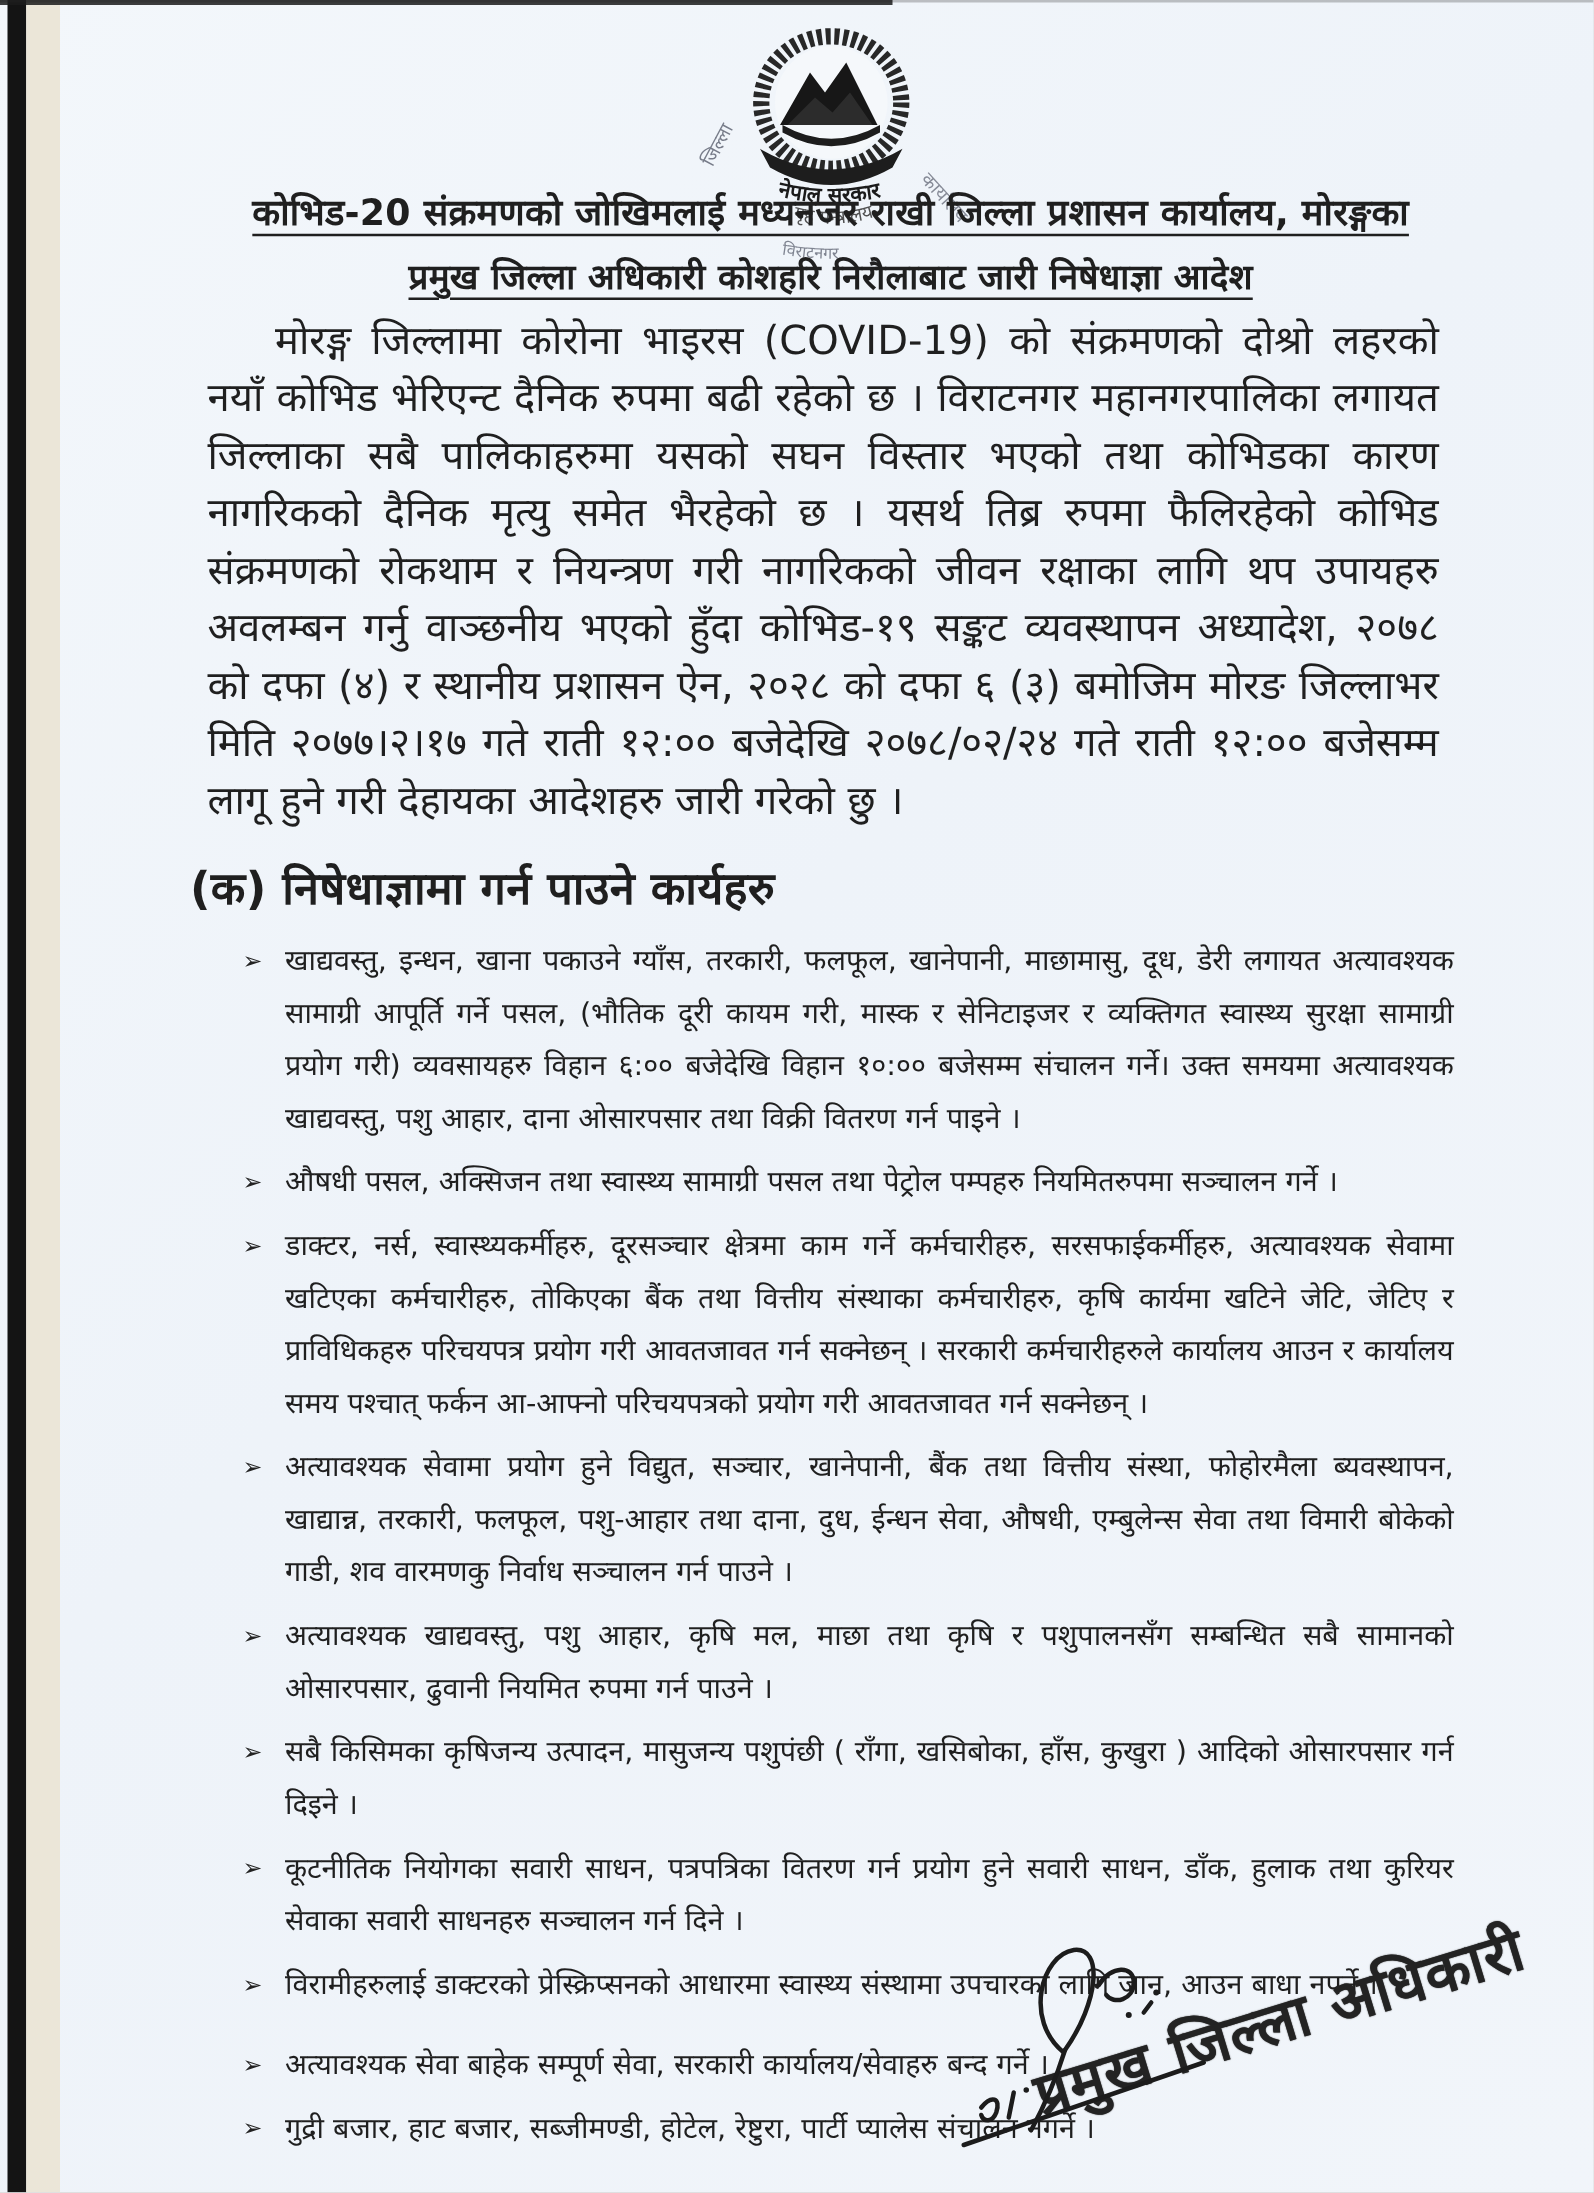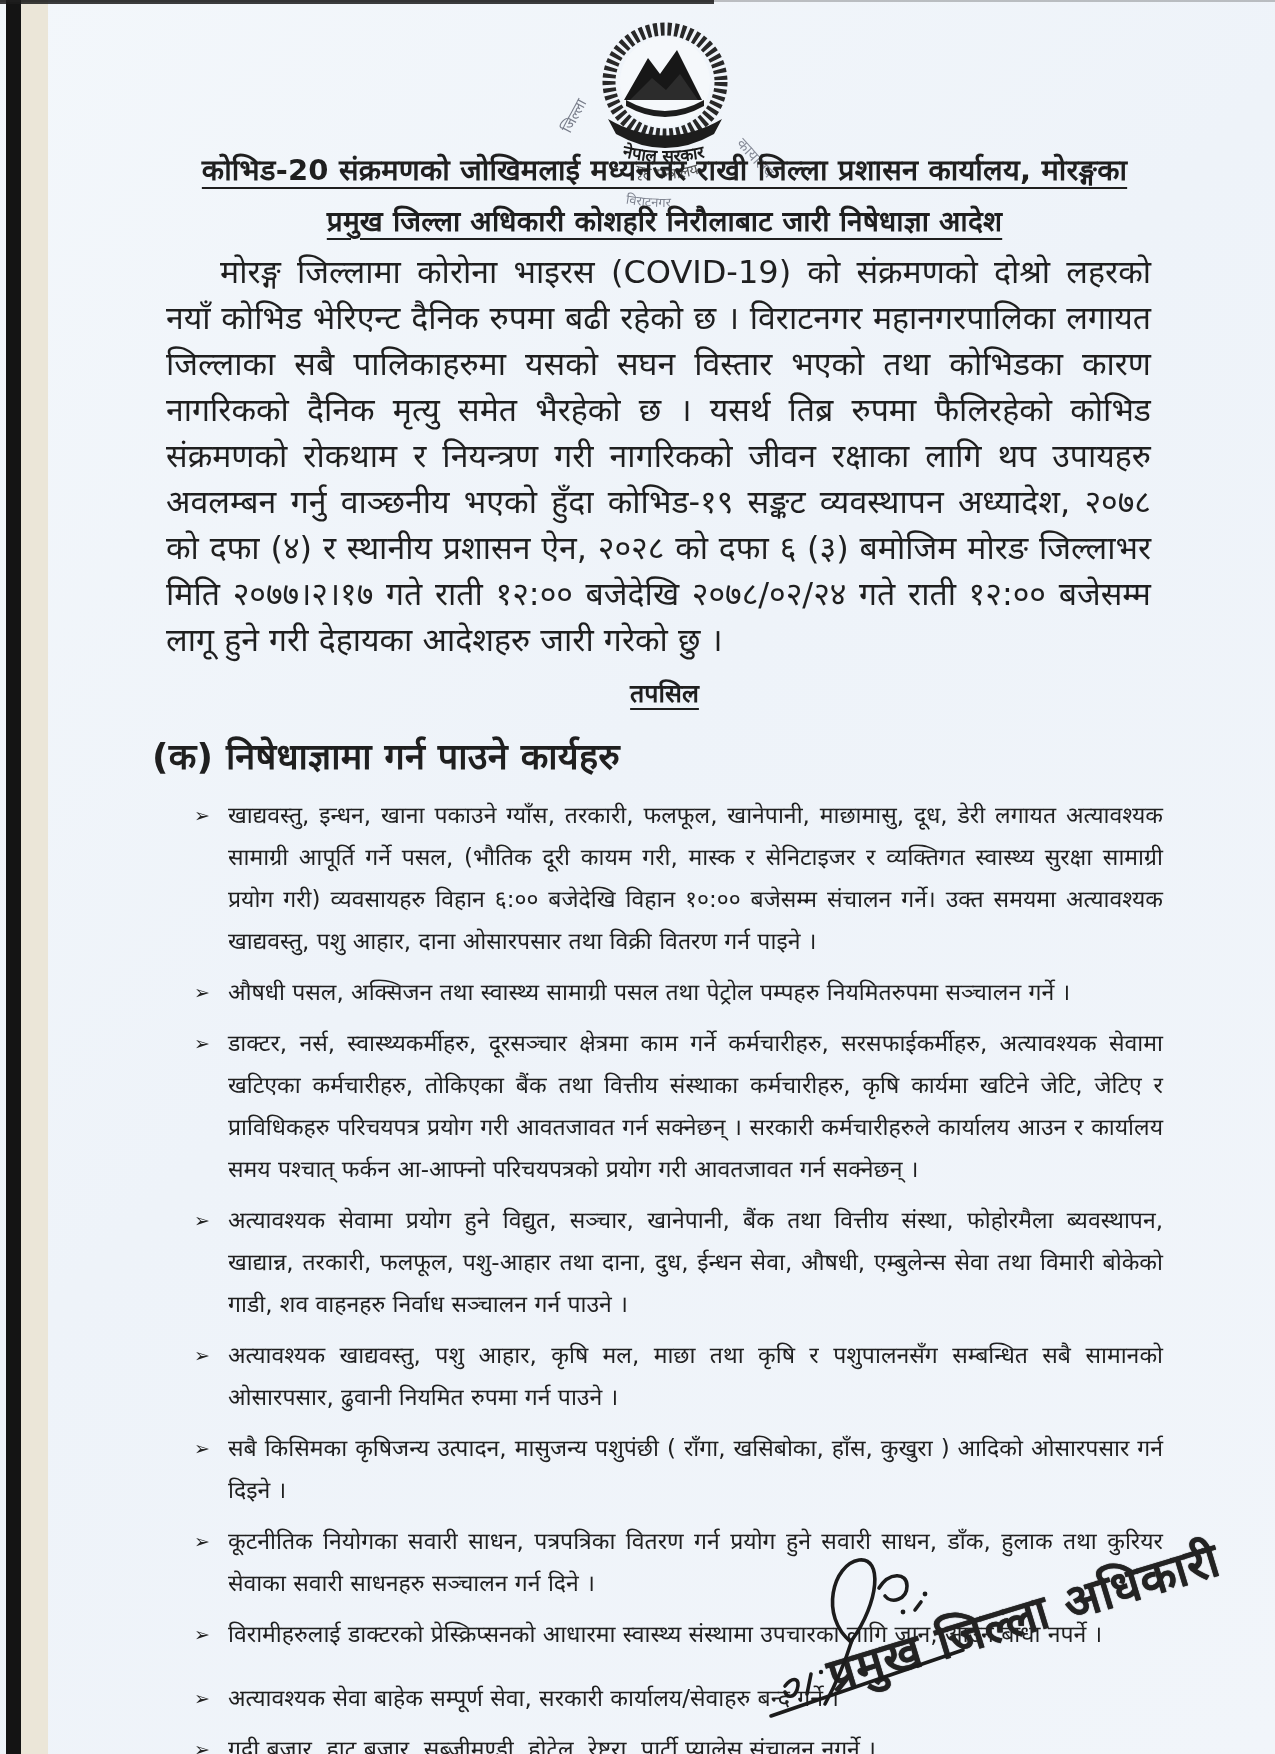--- a/index.html
+++ b/index.html
@@ -117,41 +117,40 @@
           <textPath href="#arcBottom" startOffset="8%">विराटनगर</textPath>
         </text>
       </svg>
     </div>
 
     <h1 class="title">कोभिड-20 संक्रमणको जोखिमलाई मध्यनजर राखी जिल्ला प्रशासन कार्यालय, मोरङ्गका</h1>
     <h1 class="title second">प्रमुख जिल्ला अधिकारी कोशहरि निरौलाबाट जारी निषेधाज्ञा आदेश</h1>
 
     <p class="intro">मोरङ्ग जिल्लामा कोरोना भाइरस (COVID-19) को संक्रमणको दोश्रो लहरको नयाँ कोभिड भेरिएन्ट दैनिक रुपमा बढी रहेको छ । विराटनगर महानगरपालिका लगायत जिल्लाका सबै पालिकाहरुमा यसको सघन विस्तार भएको तथा कोभिडका कारण नागरिकको दैनिक मृत्यु समेत भैरहेको छ । यसर्थ तिब्र रुपमा फैलिरहेको कोभिड संक्रमणको रोकथाम र नियन्त्रण गरी नागरिकको जीवन रक्षाका लागि थप उपायहरु अवलम्बन गर्नु वाञ्छनीय भएको हुँदा कोभिड-१९ सङ्कट व्यवस्थापन अध्यादेश, २०७८ को दफा (४) र स्थानीय प्रशासन ऐन, २०२८ को दफा ६ (३) बमोजिम मोरङ जिल्लाभर मिति २०७७।२।१७ गते राती १२:०० बजेदेखि २०७८/०२/२४ गते राती १२:०० बजेसम्म लागू हुने गरी देहायका आदेशहरु जारी गरेको छु ।</p>
 
-    <div class="tapasil">तपसिल</div>
 
     <section id="sections-host">
   <div class="section">
     <h2 class="sec-heading">(क) निषेधाज्ञामा गर्न पाउने कार्यहरु</h2>
     <ul class="sec-list">
             <li class="order-item">
               <span class="marker">➢</span>
               <span class="item-text">खाद्यवस्तु, इन्धन, खाना पकाउने ग्याँस, तरकारी, फलफूल, खानेपानी, माछामासु, दूध, डेरी लगायत अत्यावश्यक सामाग्री आपूर्ति गर्ने पसल, (भौतिक दूरी कायम गरी, मास्क र सेनिटाइजर र व्यक्तिगत स्वास्थ्य सुरक्षा सामाग्री प्रयोग गरी) व्यवसायहरु विहान ६:०० बजेदेखि विहान १०:०० बजेसम्म संचालन गर्ने। उक्त समयमा अत्यावश्यक खाद्यवस्तु, पशु आहार, दाना ओसारपसार तथा विक्री वितरण गर्न पाइने ।</span>
             </li>
             <li class="order-item">
               <span class="marker">➢</span>
               <span class="item-text">औषधी पसल, अक्सिजन तथा स्वास्थ्य सामाग्री पसल तथा पेट्रोल पम्पहरु नियमितरुपमा सञ्चालन गर्ने ।</span>
             </li>
             <li class="order-item">
               <span class="marker">➢</span>
               <span class="item-text">डाक्टर, नर्स, स्वास्थ्यकर्मीहरु, दूरसञ्चार क्षेत्रमा काम गर्ने कर्मचारीहरु, सरसफाईकर्मीहरु, अत्यावश्यक सेवामा खटिएका कर्मचारीहरु, तोकिएका बैंक तथा वित्तीय संस्थाका कर्मचारीहरु, कृषि कार्यमा खटिने जेटि, जेटिए र प्राविधिकहरु परिचयपत्र प्रयोग गरी आवतजावत गर्न सक्नेछन् । सरकारी कर्मचारीहरुले कार्यालय आउन र कार्यालय समय पश्चात् फर्कन आ-आफ्नो परिचयपत्रको प्रयोग गरी आवतजावत गर्न सक्नेछन् ।</span>
             </li>
             <li class="order-item">
               <span class="marker">➢</span>
-              <span class="item-text">अत्यावश्यक सेवामा प्रयोग हुने विद्युत, सञ्चार, खानेपानी, बैंक तथा वित्तीय संस्था, फोहोरमैला ब्यवस्थापन, खाद्यान्न, तरकारी, फलफूल, पशु-आहार तथा दाना, दुध, ईन्धन सेवा, औषधी, एम्बुलेन्स सेवा तथा विमारी बोकेको गाडी, शव वाहनहरु निर्वाध सञ्चालन गर्न पाउने ।</span>
+              <span class="item-text">अत्यावश्यक सेवामा प्रयोग हुने विद्युत, सञ्चार, खानेपानी, बैंक तथा वित्तीय संस्था, फोहोरमैला ब्यवस्थापन, खाद्यान्न, तरकारी, फलफूल, पशु-आहार तथा दाना, दुध, ईन्धन सेवा, औषधी, एम्बुलेन्स सेवा तथा विमारी बोकेको गाडी, शव वारमणकु निर्वाध सञ्चालन गर्न पाउने ।</span>
             </li>
             <li class="order-item">
               <span class="marker">➢</span>
               <span class="item-text">अत्यावश्यक खाद्यवस्तु, पशु आहार, कृषि मल, माछा तथा कृषि र पशुपालनसँग सम्बन्धित सबै सामानको ओसारपसार, ढुवानी नियमित रुपमा गर्न पाउने ।</span>
             </li>
             <li class="order-item">
               <span class="marker">➢</span>
               <span class="item-text">सबै किसिमका कृषिजन्य उत्पादन, मासुजन्य पशुपंछी ( राँगा, खसिबोका, हाँस, कुखुरा ) आदिको ओसारपसार गर्न दिइने ।</span>
             </li>
             <li class="order-item">

